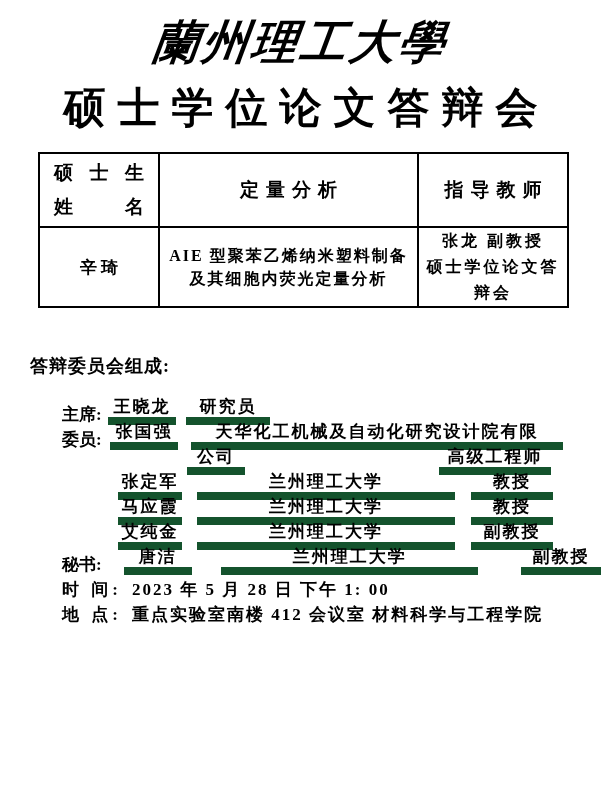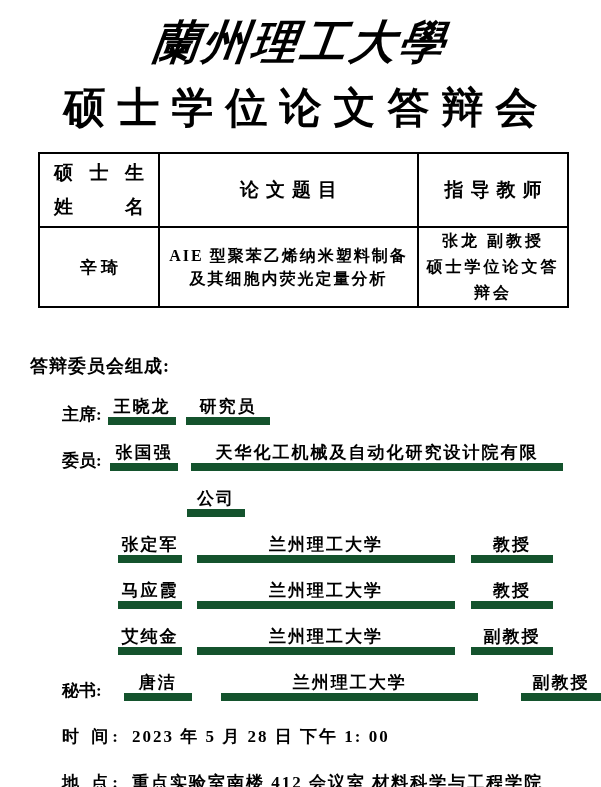--- a/index.html
+++ b/index.html
@@ -56,21 +56,21 @@
   .thesis { font-size: 16px; letter-spacing: 2px; line-height: 23px; }
   .advisor { font-size: 16px; letter-spacing: 3px; line-height: 26px; }
 
   
   .committee-title {
     margin: 46px 0 0 30px;
     font-size: 18px; font-weight: bold; letter-spacing: 1px;
   }
   .crow {
     display: flex; align-items: flex-end;
-    height: 22px; margin-bottom: 24px;
+    height: 22px; margin-bottom: 3px;
     font-size: 17px; font-weight: bold;
     line-height: 21px;
   }
   .crow.first { margin-top: 25px; }
   .lbl { width: 46px; letter-spacing: 0px; flex: none; }
   .uf {
     display: inline-block; flex: none;
     border-bottom: 8px solid #14532d;
     text-align: center;
     letter-spacing: 2px;
@@ -117,21 +117,21 @@
       <div class="l1">
         <span>硕</span>
             <span>士</span>
             <span>生</span>
       </div>
       <div class="l2">
         <span>姓</span>
             <span>名</span>
       </div>
     </td>
-    <td class="c-thesis hdr-cell">论文题目</td>
+    <td class="c-thesis hdr-cell">定量分析</td>
     <td class="c-advisor hdr-cell">指导教师</td>
   </tr>
   <tr class="r1">
     <td class="c-student stu-name">辛琦</td>
     <td class="c-thesis thesis">
       <div>AIE 型聚苯乙烯纳米塑料制备</div>
       <div>及其细胞内荧光定量分析</div>
     </td>
     <td class="c-advisor advisor">
       <div>张龙 副教授</div>
@@ -150,20 +150,21 @@
 </div>
 
 <div class="crow mem1">
   <span class="lbl">委员:</span>
   <span class="uf m1-name">张国强</span>
   <span class="uf m1-org">天华化工机械及自动化研究设计院有限</span>
 </div>
 
 <div class="crow mem1b">
   <span class="uf m1-org2">公司</span>
+  <span class="uf m1-title">高级工程师</span>
 </div>
 
 <div class="crow mem">
   <span class="uf mm-name">张定军</span>
   <span class="uf mm-org">兰州理工大学</span>
   <span class="uf mm-title">教授</span>
 </div>
 <div class="crow mem">
   <span class="uf mm-name">马应霞</span>
   <span class="uf mm-org">兰州理工大学</span>

